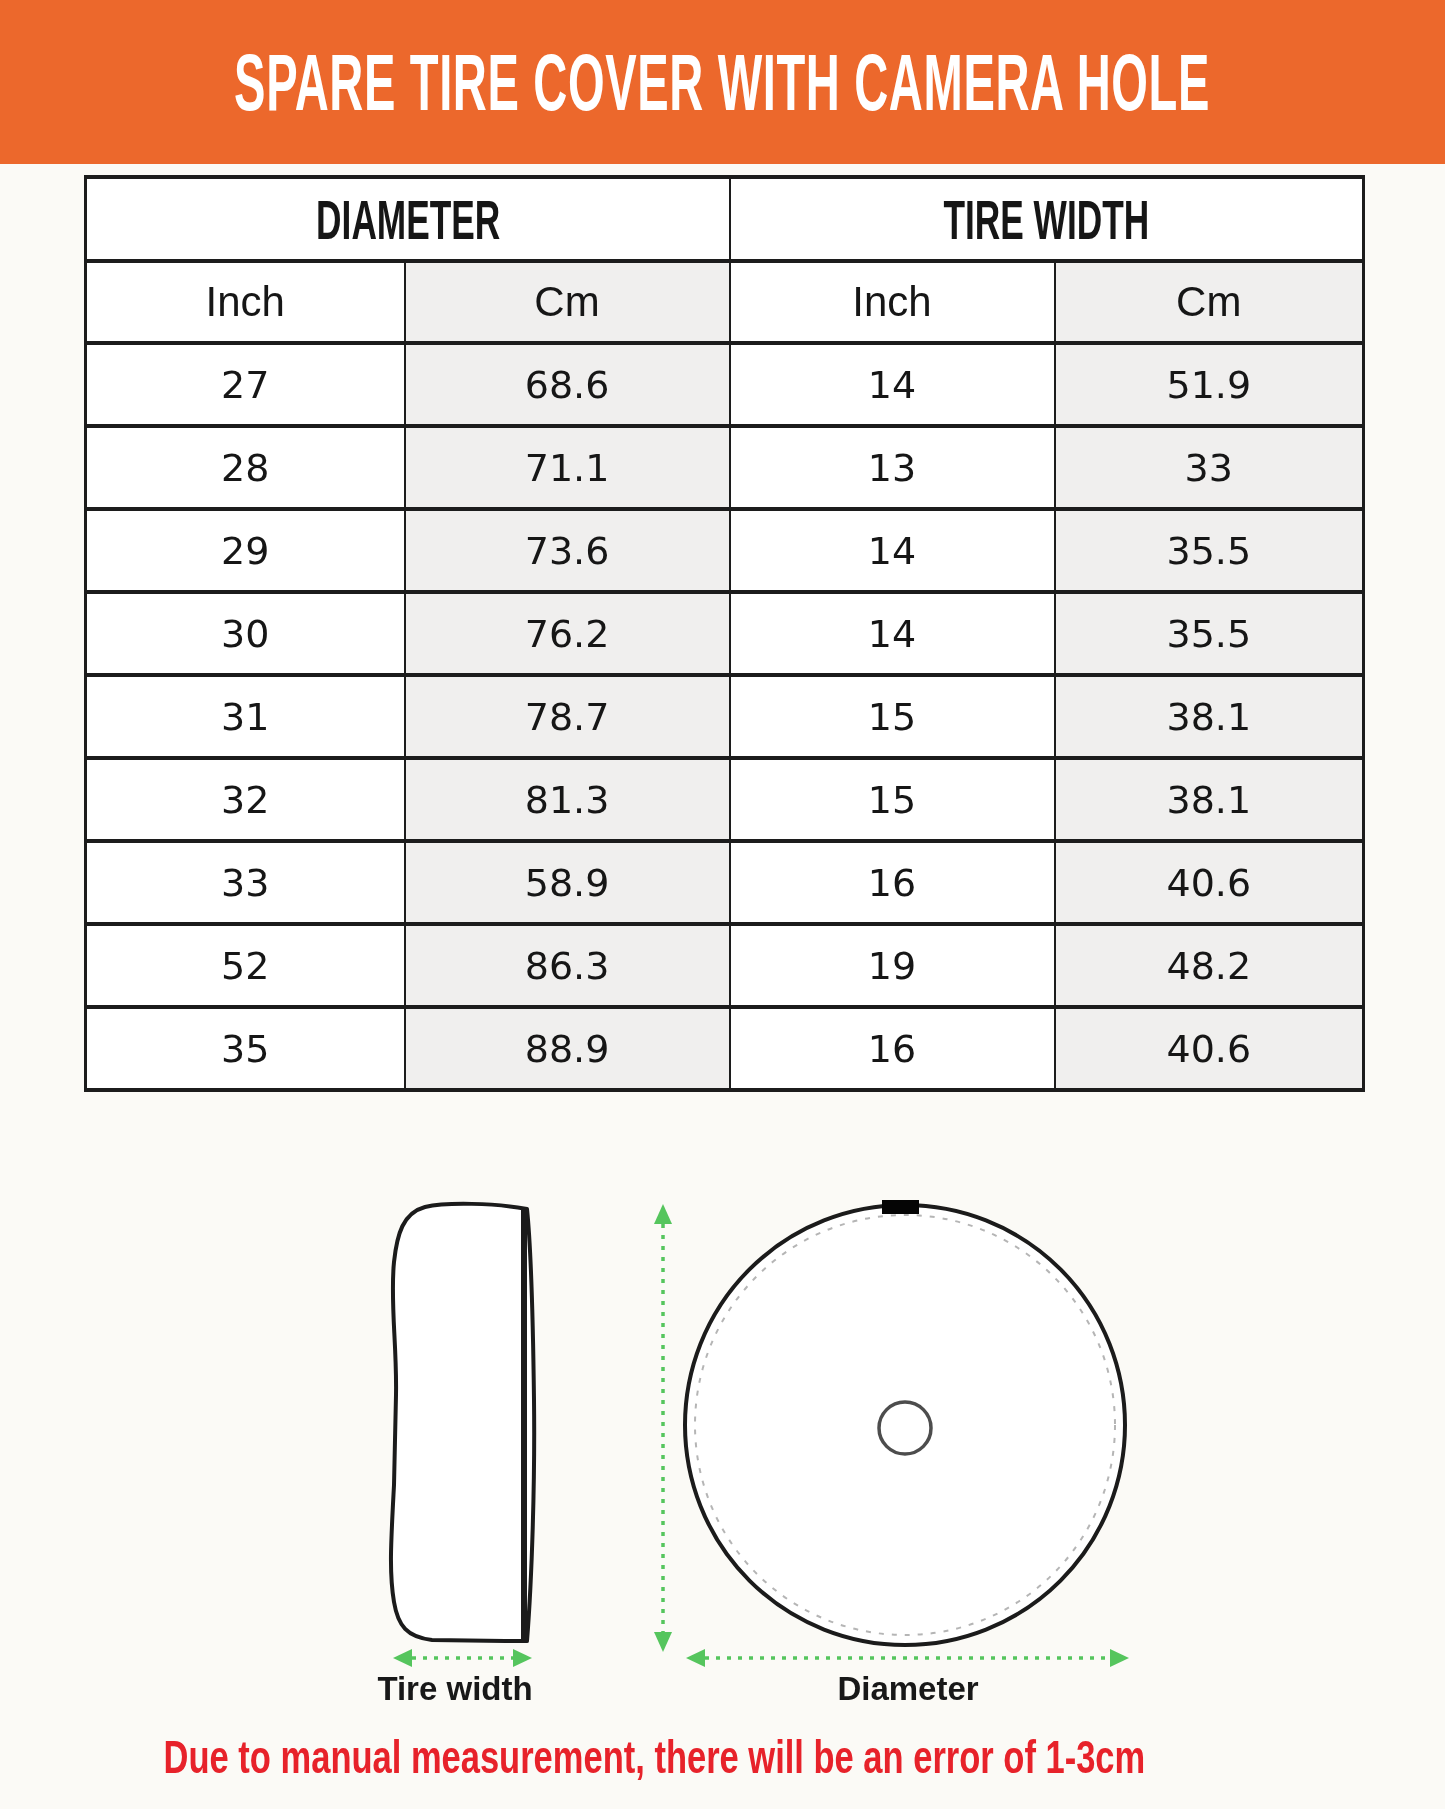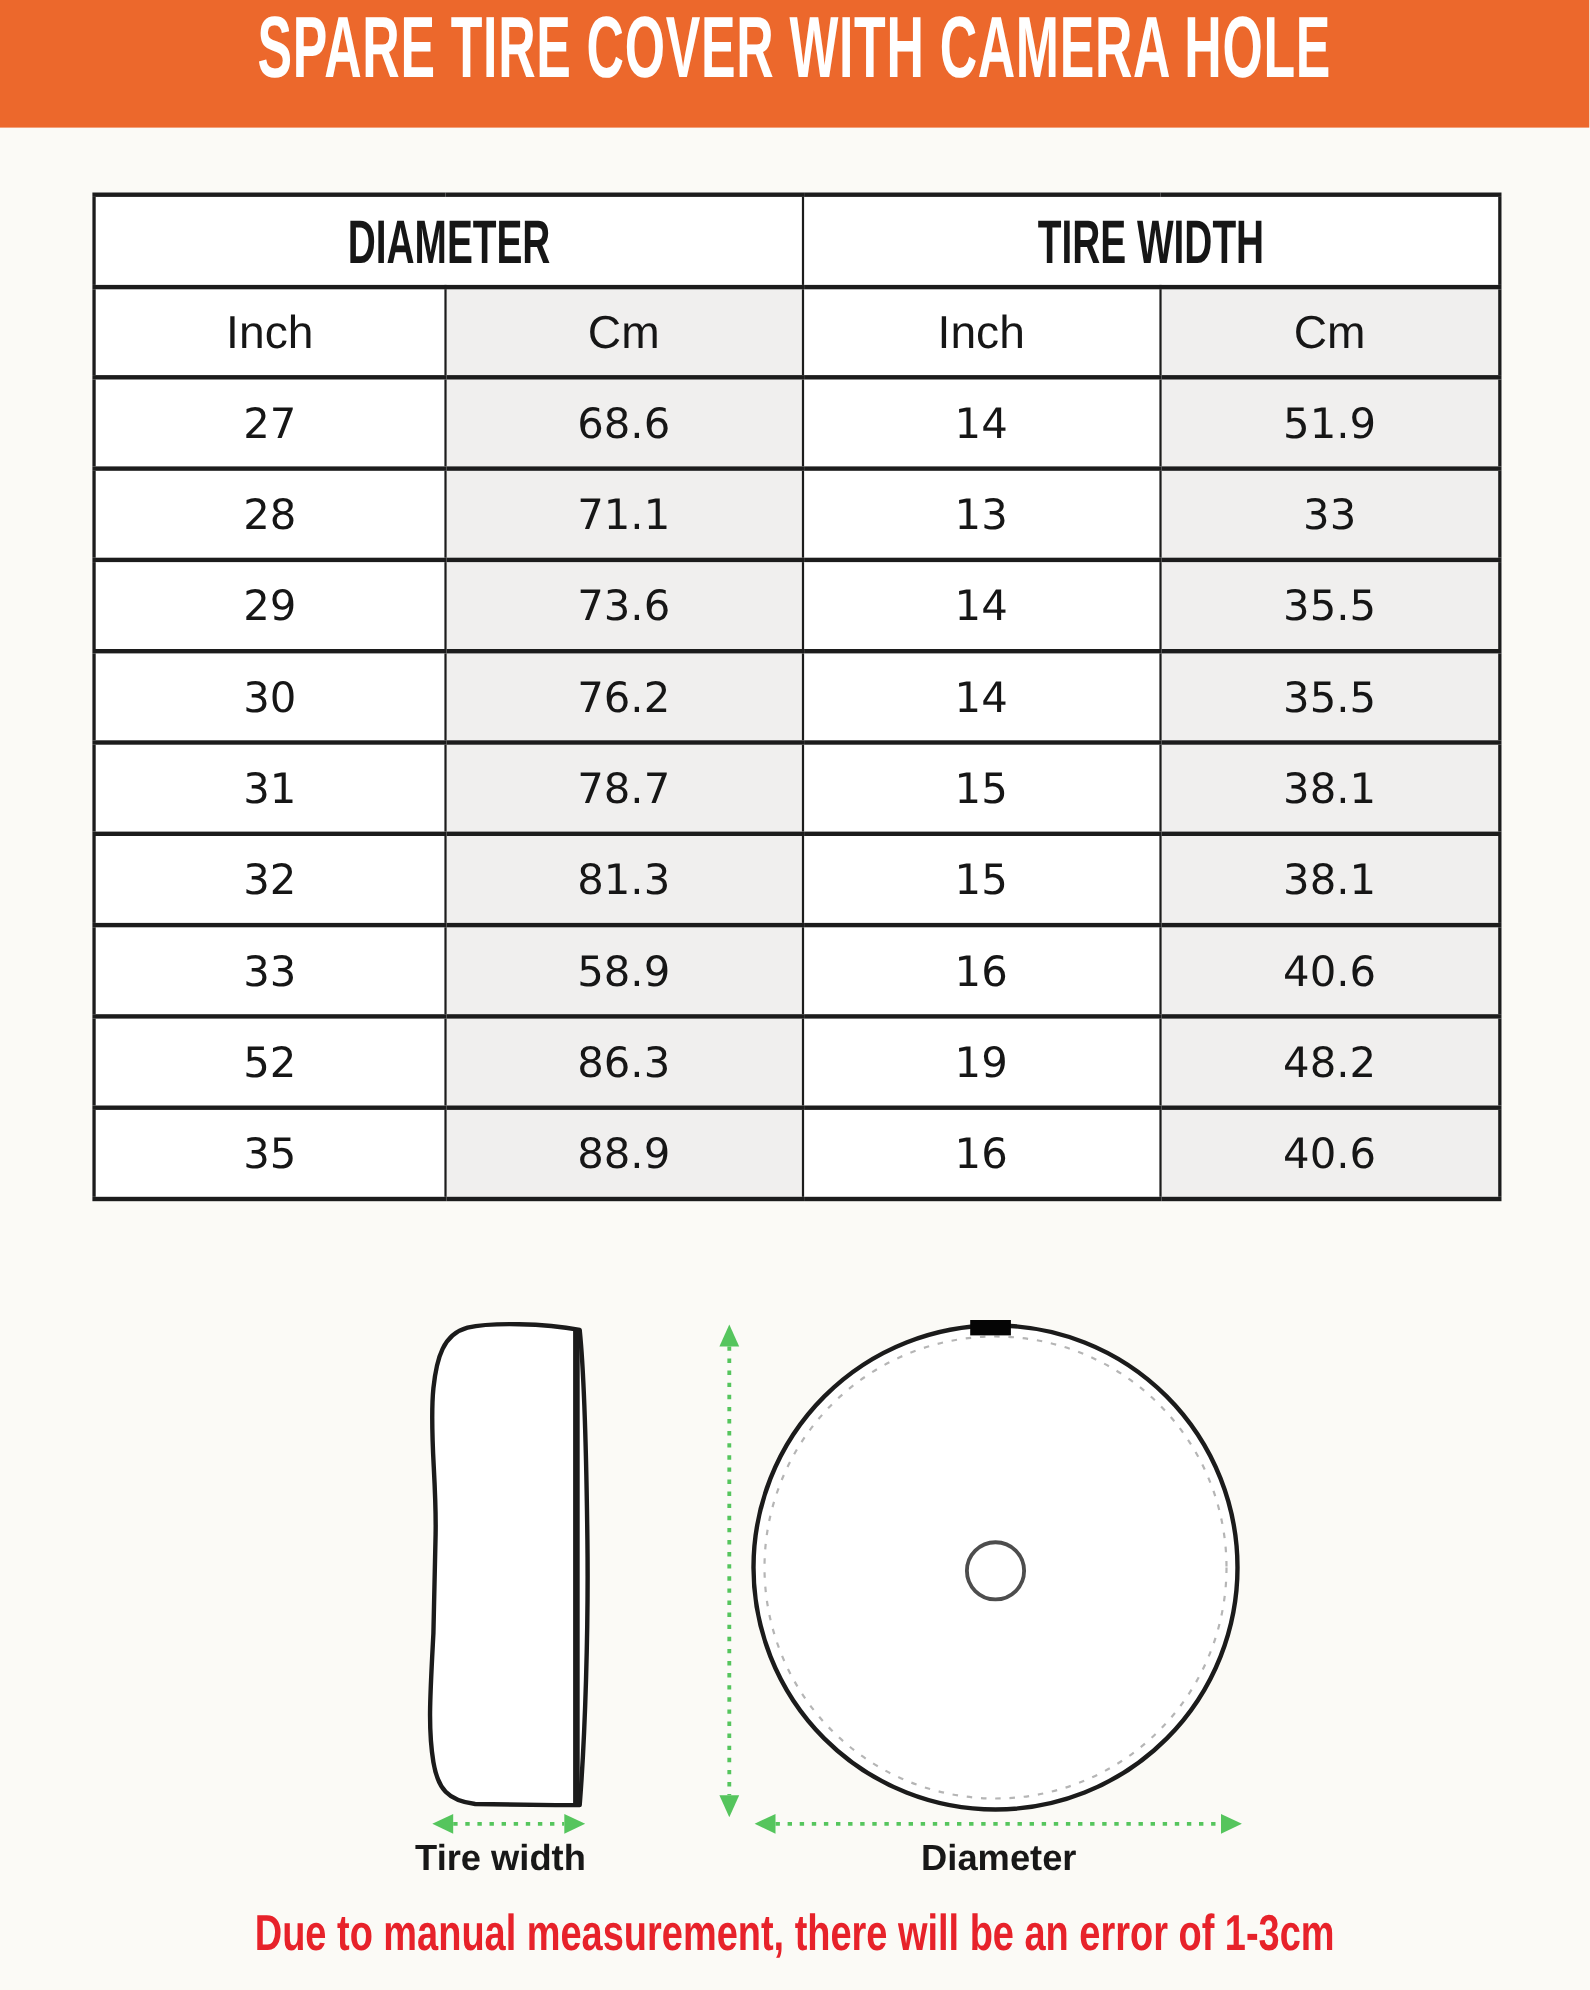--- a/index.html
+++ b/index.html
@@ -4,23 +4,23 @@
 <style>
   html,body{margin:0;padding:0;}
   body{
     width:1445px;height:1809px;
     background:var(--page-bg,#fbfaf6);
     font-family:"Liberation Sans",sans-serif;
     position:relative;overflow:hidden;
   }
   
   .banner{
-    position:absolute;left:0;top:0;width:1445px;height:116px;
+    position:absolute;left:0;top:0;width:1445px;height:164px;
     background:var(--banner-bg,#ec682c);
-    display:flex;align-items:flex-start;justify-content:center;
+    display:flex;align-items:center;justify-content:center;
   }
   .banner-title{
     color:#ffffff;font-weight:bold;font-size:76px;letter-spacing:1px;
     white-space:nowrap;display:inline-block;
     transform:scaleX(0.62) scaleY(1.04);transform-origin:center center;
   }
   
   table.size-table{
     position:absolute;left:84px;top:175px;width:1278px;
     border-collapse:collapse;table-layout:fixed;
@@ -45,21 +45,21 @@
   }
   .gray{background:var(--cell-gray,#f0efee);}
   
   .diagram-svg{position:absolute;left:0;top:1150px;}
   .diag-label{
     font-family:"Liberation Sans",sans-serif;font-weight:bold;font-size:33px;fill:#181818;
   }
   
   .disclaimer{
     position:absolute;left:0;top:1726px;width:1445px;height:62px;
-    display:flex;align-items:center;justify-content:center;
+    display:flex;align-items:center;justify-content:flex-start;
   }
   .disclaimer span{
     color:var(--red-col,#e7222a);font-weight:bold;font-size:46px;white-space:nowrap;
     display:inline-block;transform:scaleX(0.75);transform-origin:center center;
   }
 </style>
 </head>
 <body style="--banner-bg: #ec682c; --page-bg: #fbfaf6; --cell-gray: #f0efee; --border-col: #1c1c1c; --red-col: #e7222a;">
 
 <div class="banner">

